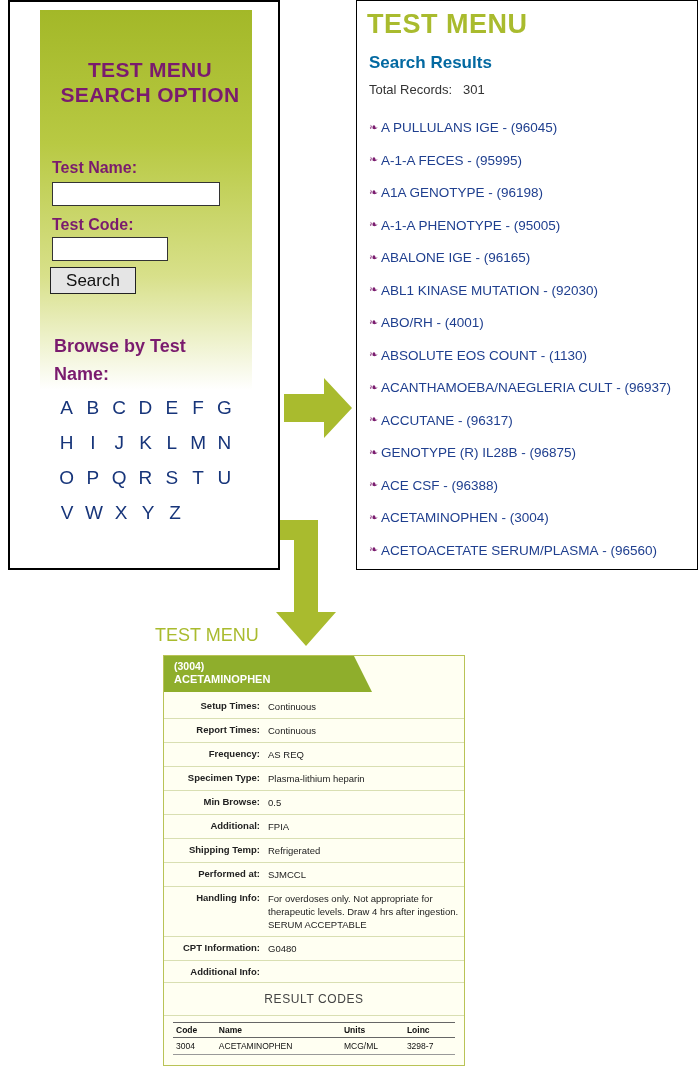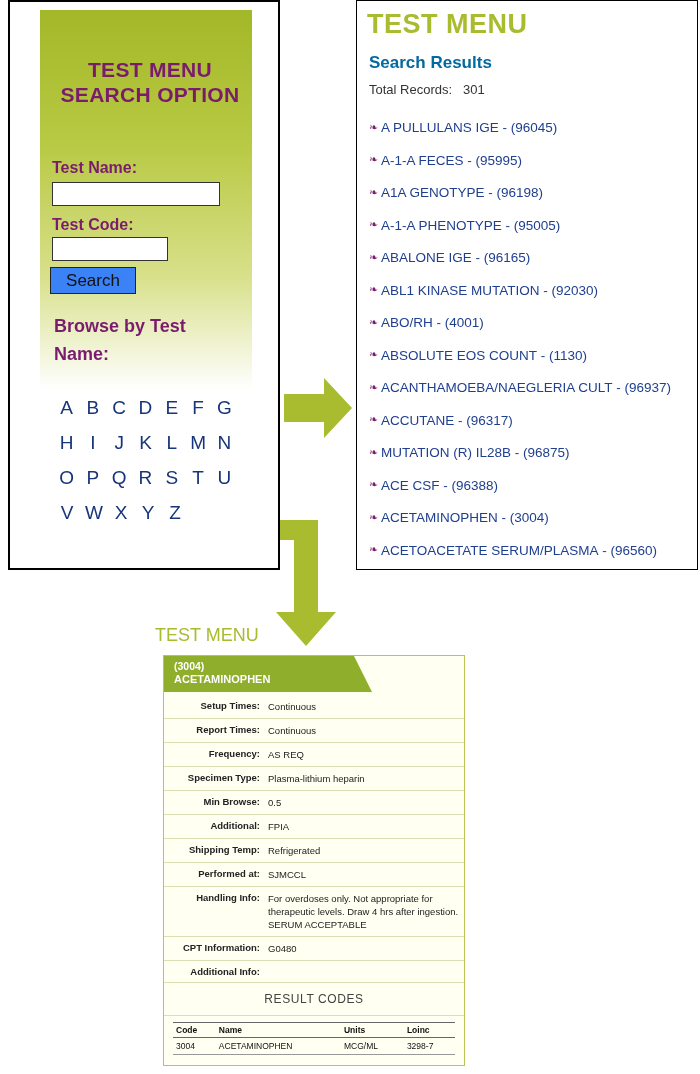--- a/index.html
+++ b/index.html
@@ -79,32 +79,32 @@
     font-family: "Liberation Sans", sans-serif;
     font-size: 13px;
     padding: 2px 4px;
   }
   #btn-search {
     position: absolute;
     left: 40px;
     top: 265px;
     width: 86px;
     height: 27px;
-    background: #3b82f6;
+    background: #e5e5e5;
     border: 1px solid #222;
     font-family: "Liberation Sans", sans-serif;
     font-size: 17px;
     color: #111;
     cursor: pointer;
     padding: 0;
   }
   #browse-label {
     position: absolute;
     left: 44px;
-    top: 310px;
+    top: 330px;
     width: 190px;
     color: #7a1b6e;
     font-size: 18px;
     font-weight: bold;
     line-height: 28px;
   }
   #alpha-grid {
     position: absolute;
     left: 44px;
     top: 395px;
@@ -411,21 +411,21 @@
     <div class="result-item">
       <span class="result-bullet">❧</span><a class="result-link">ABSOLUTE EOS COUNT</a><span class="result-code"> - </span><span class="result-code">(1130)</span>
     </div>
     <div class="result-item">
       <span class="result-bullet">❧</span><a class="result-link">ACANTHAMOEBA/NAEGLERIA CULT</a><span class="result-code"> - </span><span class="result-code">(96937)</span>
     </div>
     <div class="result-item">
       <span class="result-bullet">❧</span><a class="result-link">ACCUTANE</a><span class="result-code"> - </span><span class="result-code">(96317)</span>
     </div>
     <div class="result-item">
-      <span class="result-bullet">❧</span><a class="result-link">MUTATION (R) IL28B</a><span class="result-code"> - </span><span class="result-code">(96875)</span>
+      <span class="result-bullet">❧</span><a class="result-link">GENOTYPE (R) IL28B</a><span class="result-code"> - </span><span class="result-code">(96875)</span>
     </div>
     <div class="result-item">
       <span class="result-bullet">❧</span><a class="result-link">ACE CSF</a><span class="result-code"> - </span><span class="result-code">(96388)</span>
     </div>
     <div class="result-item">
       <span class="result-bullet">❧</span><a class="result-link">ACETAMINOPHEN</a><span class="result-code"> - </span><span class="result-code">(3004)</span>
     </div>
     <div class="result-item">
       <span class="result-bullet">❧</span><a class="result-link">ACETOACETATE SERUM/PLASMA</a><span class="result-code"> - </span><span class="result-code">(96560)</span>
     </div>

